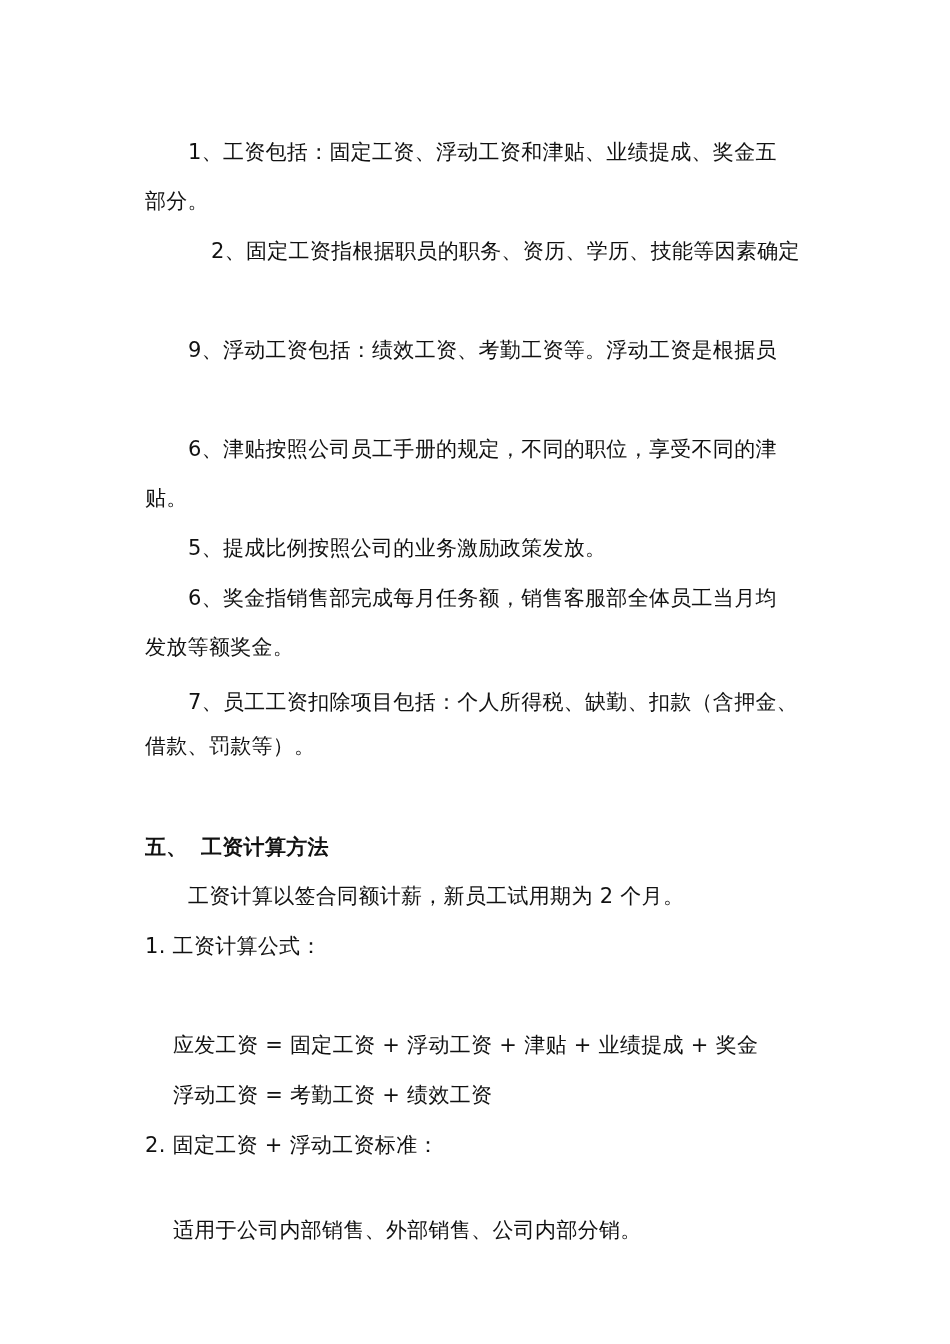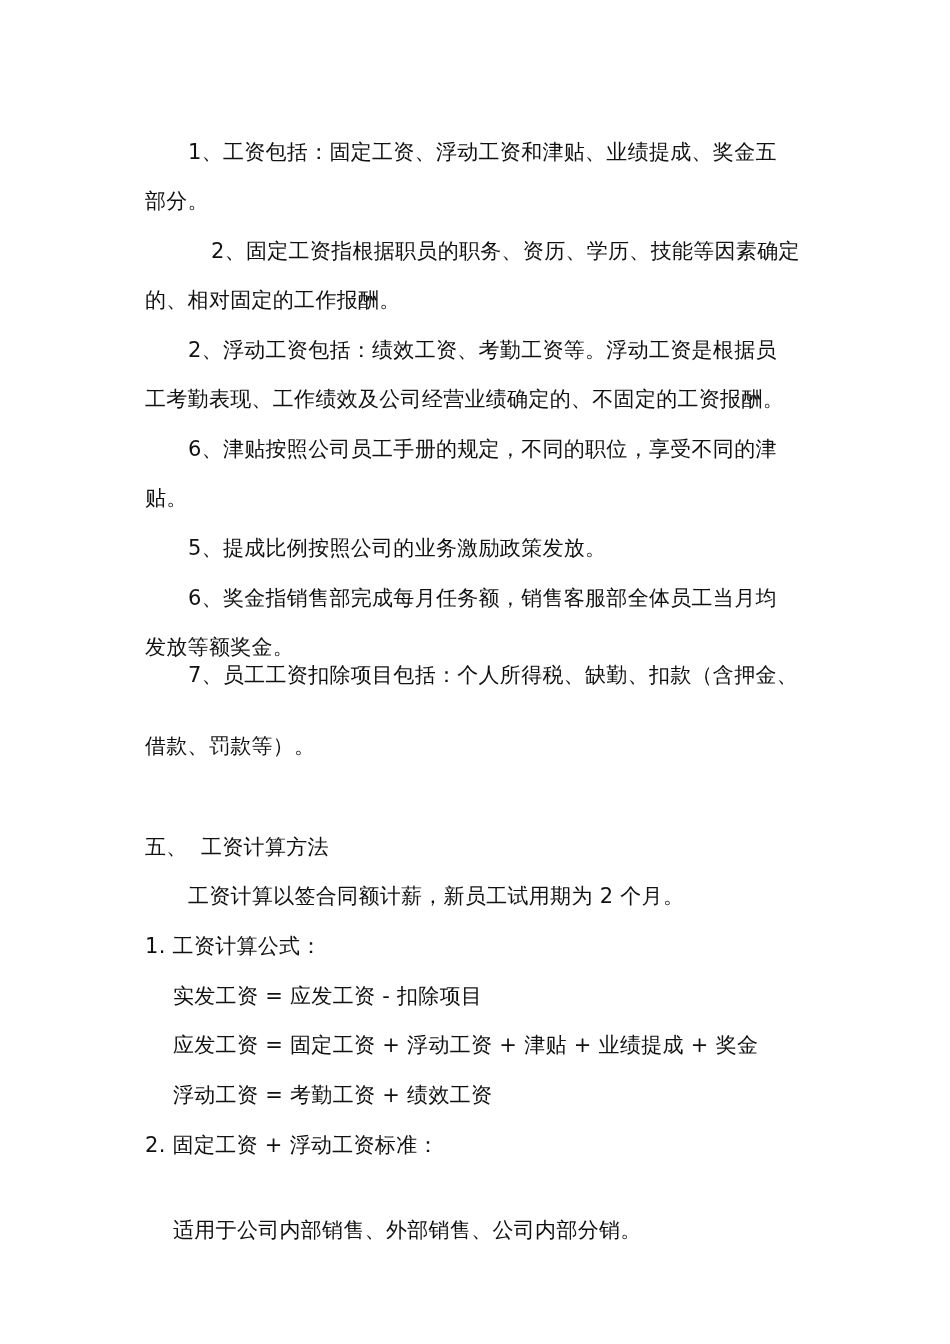--- a/index.html
+++ b/index.html
@@ -25,57 +25,54 @@
       left: 145px;
       font-size: 21px;
       line-height: 26px;
       white-space: nowrap;
       letter-spacing: 0.3px;
     }
     .indent1 { left: 188px; }
     .indent2 { left: 183px; margin-left: 28px; }
     .indent3 { left: 173px; }
     .heading {
-      font-weight: normal;
+      font-weight: bold;
     }
     .heading .num { display: inline-block; width: 56px; }
   </style>
 </head>
 <body>
 
 <div class="page">
 
   <div class="line indent1" style="top:139px">1、工资包括：固定工资、浮动工资和津贴、业绩提成、奖金五</div>
   <div class="line" style="top:188px">部分。</div>
 
   <div class="line indent2" style="top:238px">2、固定工资指根据职员的职务、资历、学历、技能等因素确定</div>
-  <div class="line" style="top:287px">的、相对固定的工作报酬。</div>
 
-  <div class="line indent1" style="top:337px">2、浮动工资包括：绩效工资、考勤工资等。浮动工资是根据员</div>
-  <div class="line" style="top:386px">工考勤表现、工作绩效及公司经营业绩确定的、不固定的工资报酬。</div>
+  <div class="line indent1" style="top:337px">9、浮动工资包括：绩效工资、考勤工资等。浮动工资是根据员</div>
 
   <div class="line indent1" style="top:436px">6、津贴按照公司员工手册的规定，不同的职位，享受不同的津</div>
   <div class="line" style="top:485px">贴。</div>
 
   <div class="line indent1" style="top:535px">5、提成比例按照公司的业务激励政策发放。</div>
 
   <div class="line indent1" style="top:585px">6、奖金指销售部完成每月任务额，销售客服部全体员工当月均</div>
   <div class="line" style="top:634px">发放等额奖金。</div>
 
-  <div class="line indent1" style="top:662px">7、员工工资扣除项目包括：个人所得税、缺勤、扣款（含押金、</div>
+  <div class="line indent1" style="top:689px">7、员工工资扣除项目包括：个人所得税、缺勤、扣款（含押金、</div>
   <div class="line" style="top:733px">借款、罚款等）。</div>
 
   <div class="line heading" style="top:834px">
     <span class="num">五、</span><span>工资计算方法</span>
   </div>
 
   <div class="line indent1" style="top:883px">工资计算以签合同额计薪，新员工试用期为 2 个月。</div>
 
   <div class="line" style="top:933px">1. 工资计算公式：</div>
 
-  <div class="line indent3" style="top:983px">实发工资 = 应发工资 - 扣除项目</div>
   <div class="line indent3" style="top:1082px">浮动工资 = 考勤工资 + 绩效工资</div>
   <div class="line indent3" style="top:1032px">应发工资 = 固定工资 + 浮动工资 + 津贴 + 业绩提成 + 奖金</div>
 
   <div class="line" style="top:1132px">2. 固定工资 + 浮动工资标准：</div>
   <div class="line indent3" style="top:1217px">适用于公司内部销售、外部销售、公司内部分销。</div>
 
 </div>
 
 </body></html>

